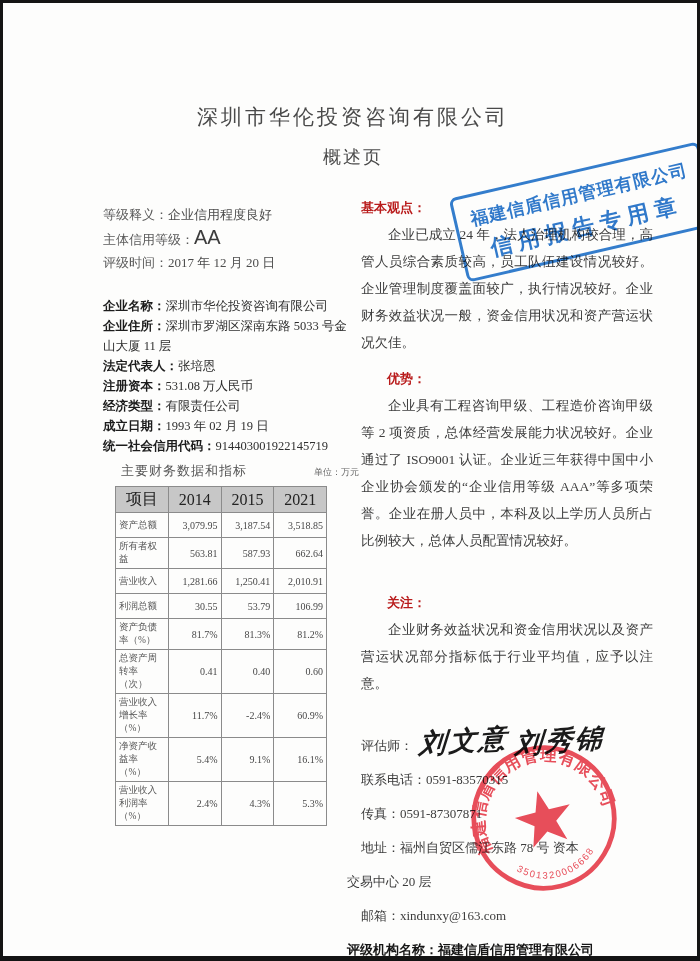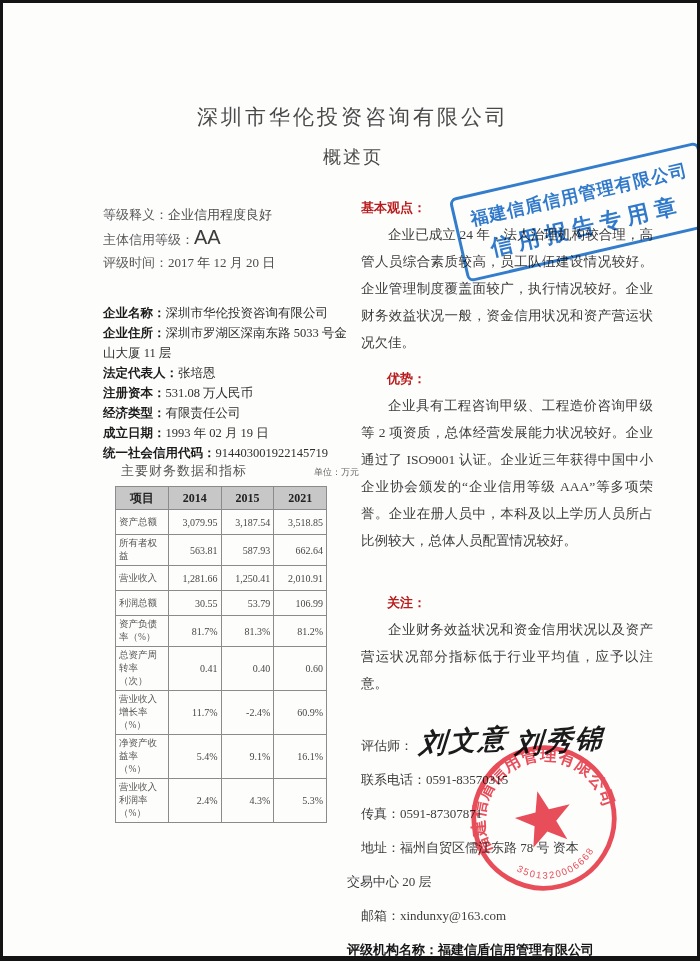--- a/index.html
+++ b/index.html
@@ -8,30 +8,30 @@
         overflow:hidden;font-family:"Liberation Serif",serif;color:#3e3e3e;}
   .doc-title{position:absolute;left:0;top:100px;width:700px;text-align:center;
         font-size:21px;letter-spacing:3px;color:#4a4a4a;font-family:"Liberation Sans",sans-serif;}
   .doc-subtitle{position:absolute;left:0;top:142px;width:700px;text-align:center;
         font-size:18px;letter-spacing:2px;color:#4a4a4a;font-family:"Liberation Sans",sans-serif;}
 
   
   .rating-block{position:absolute;left:100px;top:200px;width:255px;font-size:13px;color:#5a5a5a;line-height:23px;}
   .rating-grade-value{font-size:20px;color:#3c3c3c;font-family:"Liberation Sans",sans-serif;}
   .rating-line .val{color:#4c4c4c;}
-  .company-block{position:absolute;left:100px;top:300px;width:252px;font-size:12.5px;line-height:20px;color:#2e2e2e;}
+  .company-block{position:absolute;left:100px;top:293px;width:252px;font-size:12.5px;line-height:20px;color:#2e2e2e;}
   .company-block .lbl{font-weight:bold;color:#1c1c1c;font-family:"Liberation Sans",sans-serif;}
 
   .fin-head{position:absolute;left:118px;top:458px;width:238px;}
   .fin-title{font-size:13px;color:#555;letter-spacing:1px;}
   .fin-unit{position:absolute;right:0;top:5px;font-size:9px;color:#666;}
   table.fin{position:absolute;left:112px;top:483px;border-collapse:collapse;
         font-size:10px;color:#474747;table-layout:fixed;width:212px;}
   table.fin th,table.fin td{border:1px solid #8b8b8b;padding:2px 3px;}
-  table.fin th{background:#c7c7c7;color:#222;font-size:12px;font-weight:bold;height:18px;}
+  table.fin th{background:#c7c7c7;color:#222;font-size:16px;font-weight:normal;height:18px;}
   table.fin td.rowlbl{width:92px;font-size:9.5px;text-align:left;color:#555;}
   table.fin td.num{width:36px;text-align:right;word-break:break-all;line-height:15px;}
   table.fin td{height:20px;}
 
   
   .right-col{position:absolute;left:358px;top:196px;width:292px;font-size:13.5px;color:#3c3c3c;}
   .sec-head{font-weight:bold;color:#b91c1c;font-family:"Liberation Sans",sans-serif;font-size:13px;}
   .sec-head.indent{margin-left:26px;}
   .para{text-align:justify;text-indent:2em;line-height:27px;margin:4px 0 0 0;}
   .gap-s{height:14px;}.gap-m{height:40px;}

